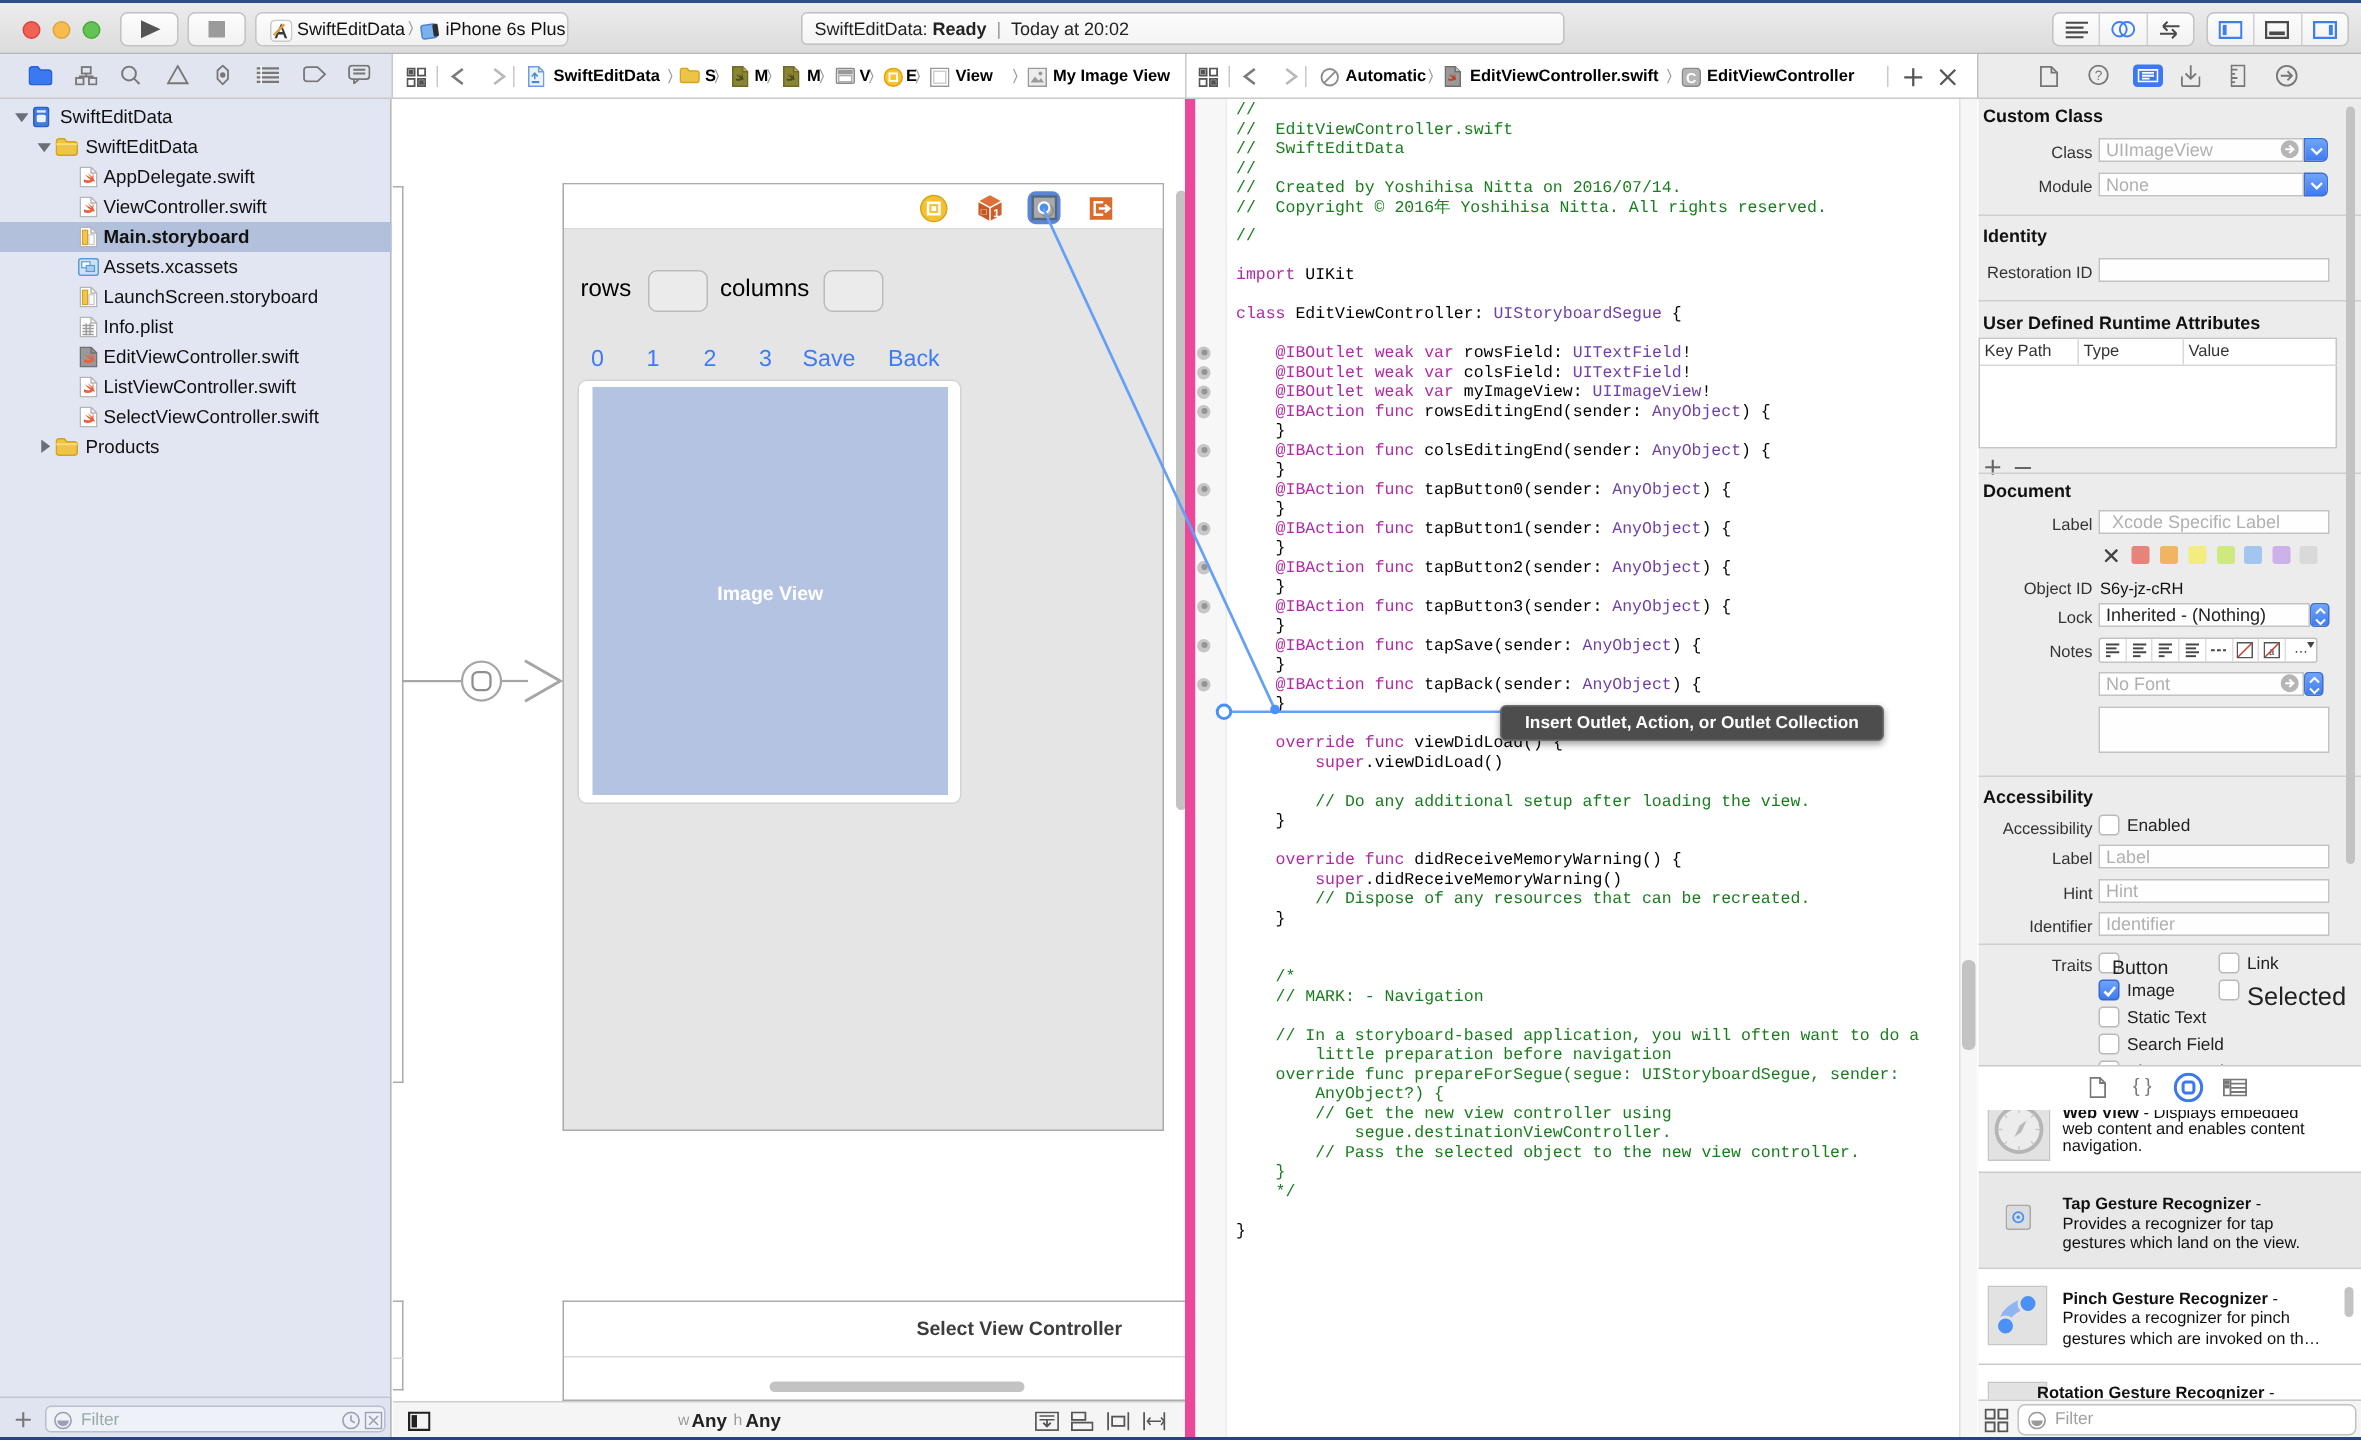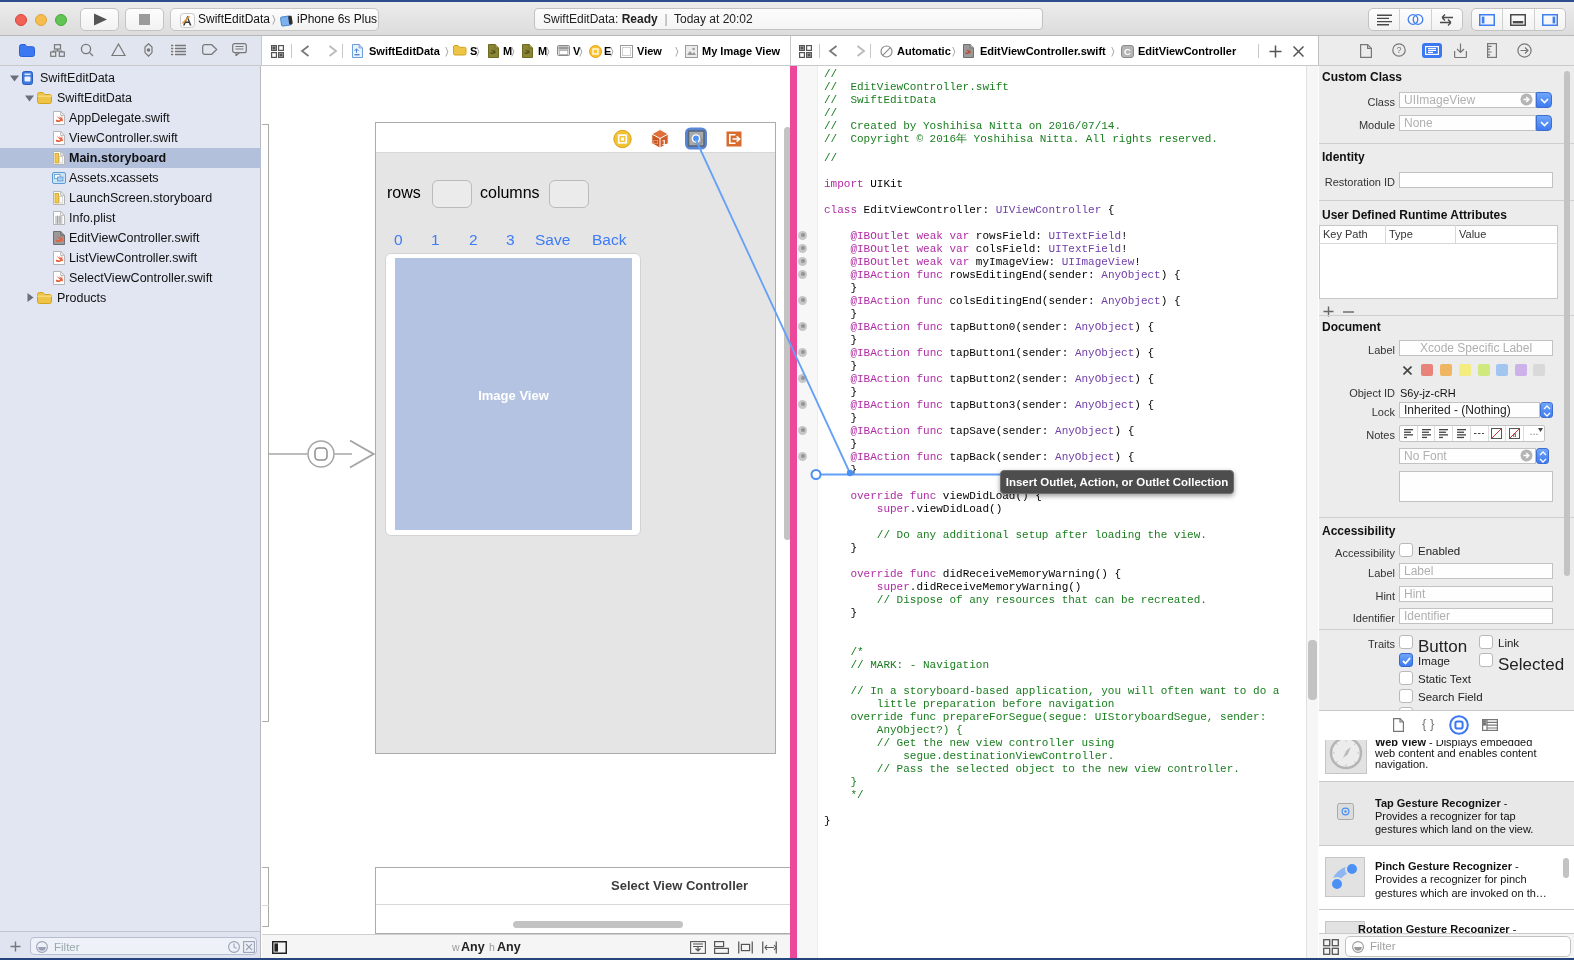--- a/index.html
+++ b/index.html
@@ -80,21 +80,21 @@
   font-size:11px; line-height:13px; white-space:pre; color:#000; }
 .k { color:#b02ba5; }
 .c { color:#197d1e; }
 .t { color:#7040a8; }
 .cjkline { display:inline-block; padding-bottom:6px; vertical-align:baseline; }
 .gutdot { position:absolute; width:9px; height:9px; border-radius:50%; background:#c6c6c6; }
 .gutdot::after { content:''; position:absolute; left:2.5px; top:2.5px; width:4px; height:4px; border-radius:50%; background:#949494; }
 #edscroll { left:1306px; top:66px; width:12px; height:894px; background:#f6f6f6; border-left:1px solid #e0e0e0; }
 
 
-#tooltip { left:1000px; top:470px; width:234px; height:24px; background:#4d4d4d; border:1px solid #6e6e6e;
+#tooltip { left:1000px; top:470px; width:256px; height:24px; background:#4d4d4d; border:1px solid #6e6e6e;
   border-radius:4px; color:#fff; font-size:11.5px; font-weight:bold; text-align:center; line-height:22px;
   box-shadow:0 2px 5px rgba(0,0,0,0.4); z-index:40; }
 
 
 #inspector { left:1319px; top:66px; width:255px; height:894px; background:#ececec; font-size:11px; color:#222; }
 .ihdr { position:absolute; left:3px; font-weight:bold; font-size:12px; color:#111; }
 .ilbl { position:absolute; text-align:right; color:#333; }
 .ifield { position:absolute; background:#fefefe; border:1px solid #c2c2c2; font-size:12px; color:#aaa; line-height:15px; white-space:nowrap; overflow:hidden; }
 .isep { position:absolute; left:0px; width:255px; height:1px; background:#cfcfcf; }
 #library { position:absolute; left:0; top:644px; width:255px; height:316px; }
@@ -588,21 +588,21 @@
 <pre class="abs" id="code"><span class="c">//</span>
 <span class="c">//  EditViewController.swift</span>
 <span class="c">//  SwiftEditData</span>
 <span class="c">//</span>
 <span class="c">//  Created by Yoshihisa Nitta on 2016/07/14.</span>
 <span class="cjkline"><span class="c">//  Copyright © 2016年 Yoshihisa Nitta. All rights reserved.</span></span>
 <span class="c">//</span>
 
 <span class="k">import</span> UIKit
 
-<span class="k">class</span> EditViewController: <span class="t">UIViewController</span> {
+<span class="k">class</span> EditViewController: <span class="t">UIStoryboardSegue</span> {
 
     <span class="k">@IBOutlet</span> <span class="k">weak</span> <span class="k">var</span> rowsField: <span class="t">UITextField</span>!
     <span class="k">@IBOutlet</span> <span class="k">weak</span> <span class="k">var</span> colsField: <span class="t">UITextField</span>!
     <span class="k">@IBOutlet</span> <span class="k">weak</span> <span class="k">var</span> myImageView: <span class="t">UIImageView</span>!
     <span class="k">@IBAction</span> <span class="k">func</span> rowsEditingEnd(sender: <span class="t">AnyObject</span>) {
     }
     <span class="k">@IBAction</span> <span class="k">func</span> colsEditingEnd(sender: <span class="t">AnyObject</span>) {
     }
     <span class="k">@IBAction</span> <span class="k">func</span> tapButton0(sender: <span class="t">AnyObject</span>) {
     }
@@ -701,21 +701,21 @@
 <div class="abs" style="left:140px;top:162px;font-size:11px;color:#333">Value</div>
 <svg class="abs" style="left:4px;top:240px" width="11" height="11" stroke="#666" stroke-width="1.4">
       <path d="M5.5 0.5 v10 M0.5 5.5 h10"></path>
     </svg>
 <svg class="abs" style="left:24px;top:245px" width="11" height="2" stroke="#666" stroke-width="1.4">
       <path d="M0 1 h11"></path>
     </svg>
 <div class="isep" style="top:249px"></div>
 <div class="ihdr" style="top:254px">Document</div>
 <div class="ilbl" style="top:278px;left:0;width:76px">Label</div>
-<div class="ifield" style="left:80px;top:274px;width:154px;height:16px;color:#b0b0b0"><span style="margin-left:20px">Xcode Specific Label</span></div>
+<div class="ifield" style="left:80px;top:274px;width:154px;height:16px;color:#b0b0b0"><span style="margin-left:8px">Xcode Specific Label</span></div>
 <svg class="abs" style="left:84px;top:300px" width="9" height="9" stroke="#444" stroke-width="1.6">
       <path d="M0.5 0.5 L8.5 8.5 M8.5 0.5 L0.5 8.5"></path>
     </svg>
 <div class="abs" style="left:102px;top:298px;width:12px;height:12px;background:#e8837a;border-radius:2px"></div>
 <div class="abs" style="left:121px;top:298px;width:12px;height:12px;background:#efb561;border-radius:2px"></div>
 <div class="abs" style="left:140px;top:298px;width:12px;height:12px;background:#f3ec7e;border-radius:2px"></div>
 <div class="abs" style="left:159px;top:298px;width:12px;height:12px;background:#cfe97f;border-radius:2px"></div>
 <div class="abs" style="left:177px;top:298px;width:12px;height:12px;background:#a3c6f0;border-radius:2px"></div>
 <div class="abs" style="left:196px;top:298px;width:12px;height:12px;background:#cdb2ea;border-radius:2px"></div>
 <div class="abs" style="left:214px;top:298px;width:12px;height:12px;background:#d9d9d9;border-radius:2px"></div>
@@ -802,21 +802,21 @@
 <div class="abs" style="left:99px;top:479px;font-size:11.5px;color:#222">Enabled</div>
 <div class="ilbl" style="top:501px;left:0;width:76px">Label</div>
 <div class="ifield" style="left:80px;top:497px;width:154px;height:16px;color:#b0b0b0"><span style="margin-left:4px">Label</span></div>
 <div class="ilbl" style="top:524px;left:0;width:76px">Hint</div>
 <div class="ifield" style="left:80px;top:520px;width:154px;height:16px;color:#b0b0b0"><span style="margin-left:4px">Hint</span></div>
 <div class="ilbl" style="top:546px;left:0;width:76px">Identifier</div>
 <div class="ifield" style="left:80px;top:542px;width:154px;height:16px;color:#b0b0b0"><span style="margin-left:4px">Identifier</span></div>
 <div class="isep" style="top:563px"></div>
 <div class="ilbl" style="top:572px;left:0;width:76px">Traits</div>
 <div class="abs" style="left:80px;top:569px;width:14px;height:14px;background:#fff;border:1px solid #b9b9b9;border-radius:3px"></div>
-    <div class="abs" style="left:99px;top:571px;font-size:17px;color:#222">Button</div>
+    <div class="abs" style="left:89px;top:571px;font-size:13px;color:#222">Button</div>
     <div class="abs" style="left:160px;top:569px;width:14px;height:14px;background:#fff;border:1px solid #b9b9b9;border-radius:3px"></div>
     <div class="abs" style="left:179px;top:571px;font-size:11.5px;color:#222">Link</div>
 <div class="abs" style="left:80px;top:587px;width:14px;height:14px;background:linear-gradient(#6fa5f9,#3e7bf2);border:1px solid #3467cf;border-radius:3px">
       <svg style="position:absolute;left:2px;top:3px" width="9" height="8" fill="none" stroke="#fff" stroke-width="1.8">
         <path d="M1 4 L3.5 6.5 L8 1"></path>
       </svg>
     </div>
     <div class="abs" style="left:99px;top:589px;font-size:11.5px;color:#222">Image</div>
     <div class="abs" style="left:160px;top:587px;width:14px;height:14px;background:#fff;border:1px solid #b9b9b9;border-radius:3px"></div>
     <div class="abs" style="left:179px;top:589px;font-size:17px;color:#222">Selected</div>

